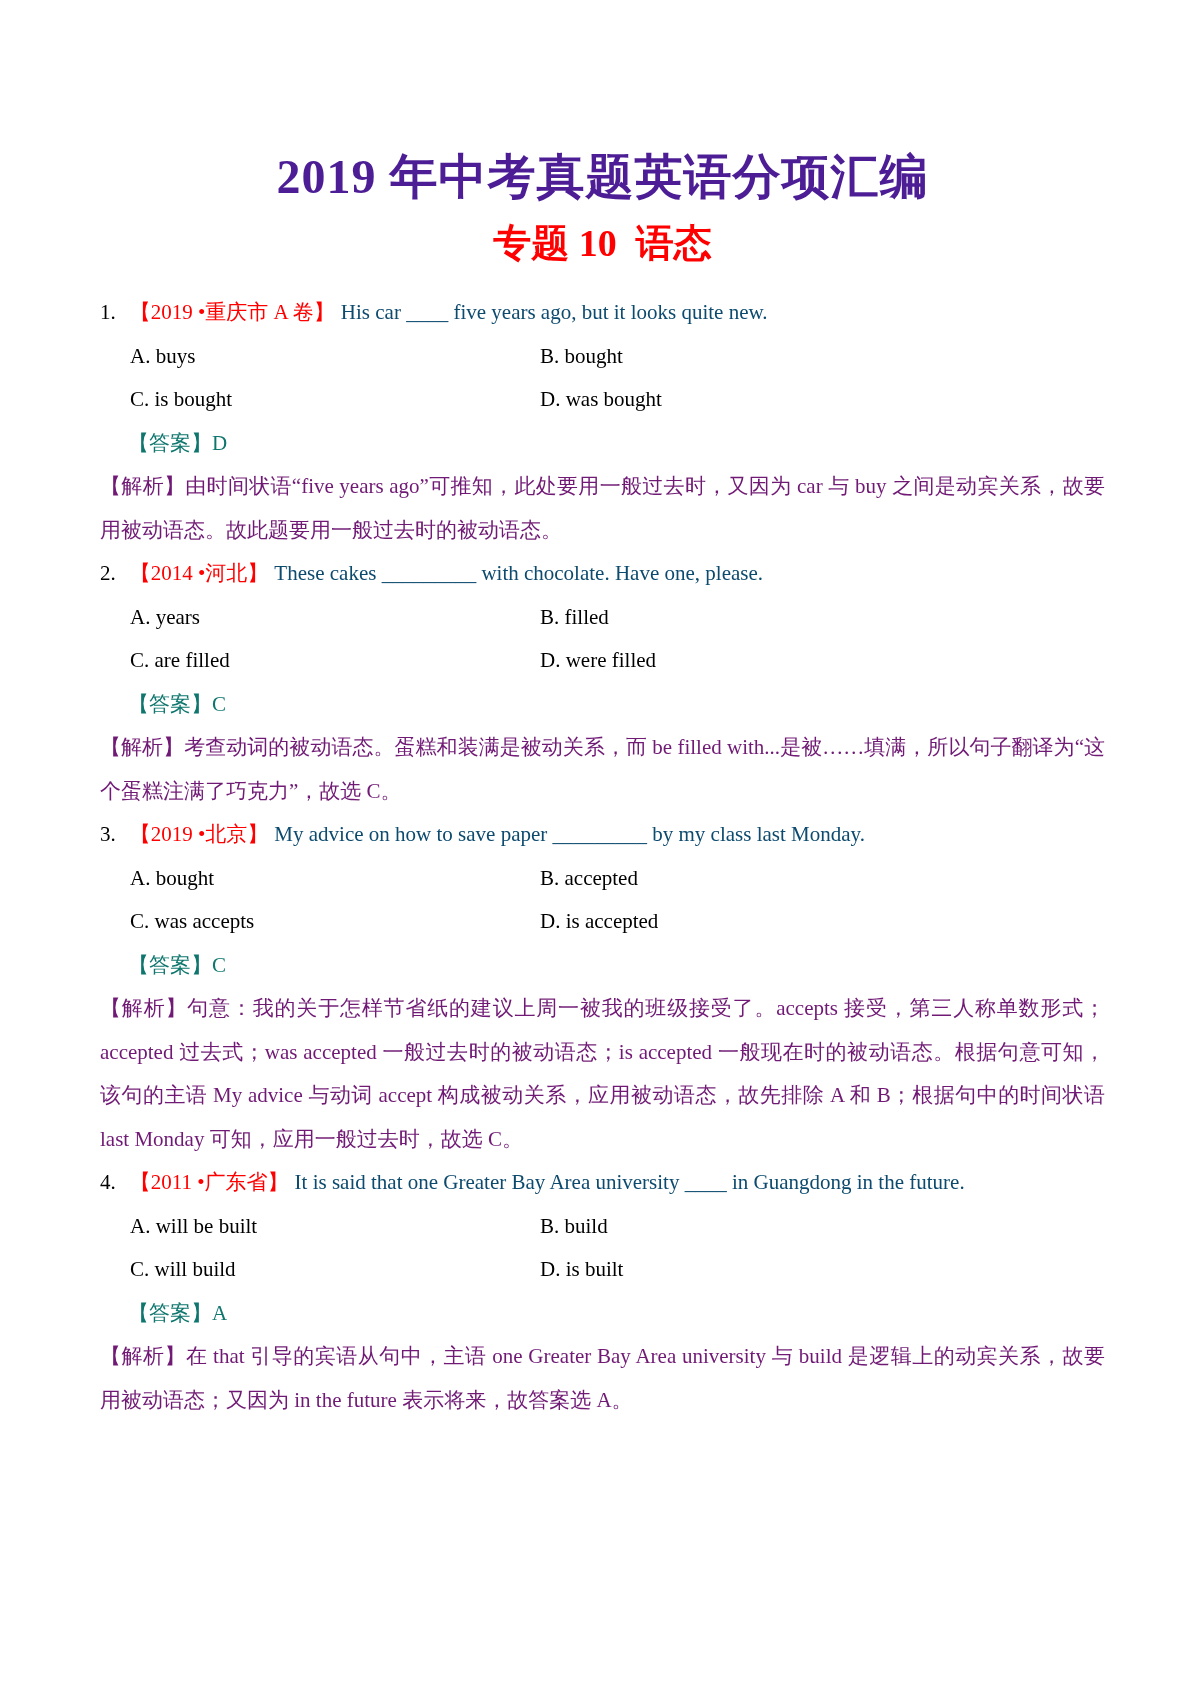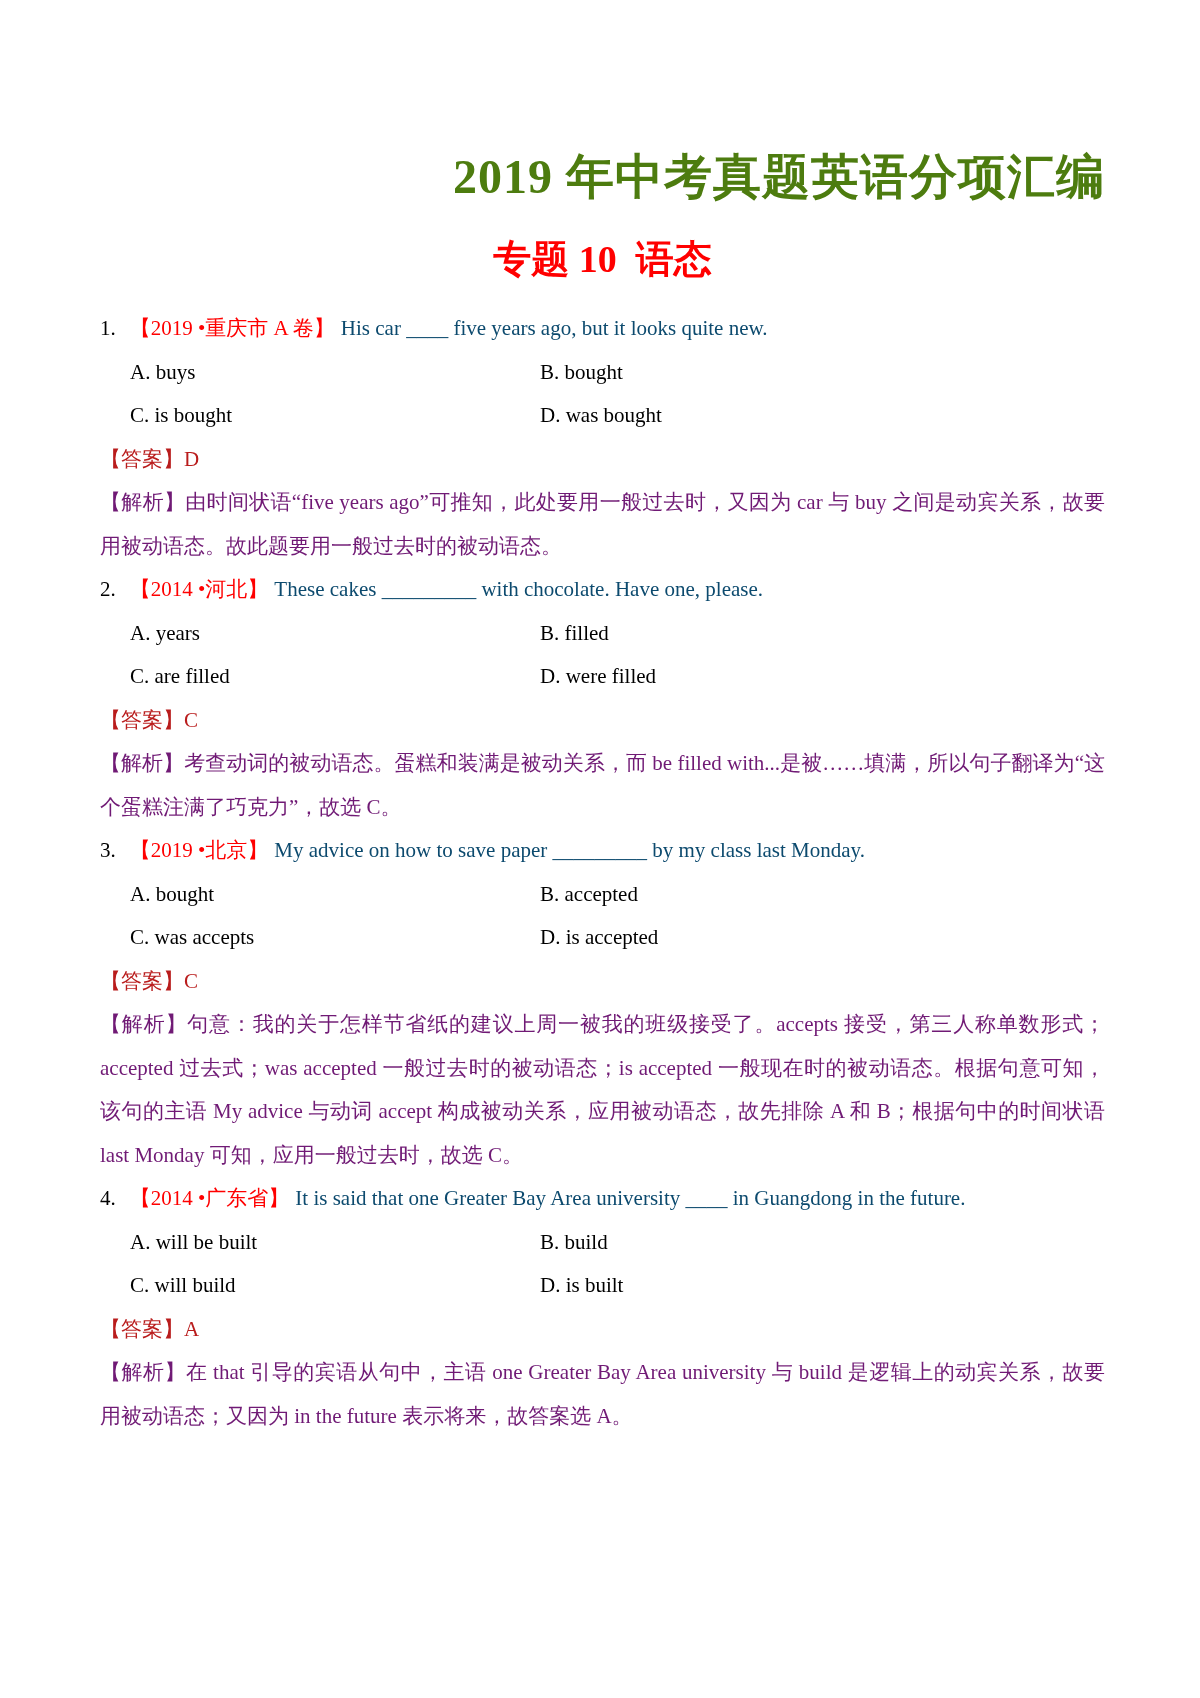--- a/index.html
+++ b/index.html
@@ -9,49 +9,49 @@
     width: 1200px;
     height: 1698px;
     margin: 0 auto;
     background: #ffffff;
     font-family: "Liberation Serif", "DejaVu Serif", serif;
     color: #000000;
     padding: 150px 95px 0 100px;
     overflow: hidden;
   }
   .title1 {
-    text-align: right;
-    color: #4d7c0f;
+    text-align: center;
+    color: #4c1d95;
     font-weight: bold;
     font-size: 48px;
     line-height: 1.12;
     letter-spacing: 1px;
     white-space: pre-wrap;
   }
   .title2 {
     text-align: center;
     color: #ff0000;
     font-weight: bold;
     font-size: 38px;
     line-height: 1.15;
-    margin-top: 34px;
+    margin-top: 18px;
     white-space: pre-wrap;
   }
   .content { margin-top: 26px; font-size: 21px; }
   .row { line-height: 43.5px; }
   .q-line .q-num { color: #000000; }
   .q-line .q-tag { color: #ff0000; margin-left: 14px; }
   .q-line .q-stem { color: #0c4a6e; margin-left: 6px; }
   .opt-row .opt-left {
     display: inline-block;
     width: 440px;
     padding-left: 30px;
   }
   .opt-row .opt-right { display: inline-block; }
-  .red { color: #b91c1c; }
+  .red { color: #0f766e; margin-left: 28px; }
   .para {
     line-height: 43.5px;
     text-align: justify;
     color: #701a75;
   }
 </style>
 </head>
 <body>
 
 <div class="page">
@@ -110,21 +110,21 @@
       <div class="row red">
         <span>【答案】</span><span>C</span>
       </div>
       <div class="para">
         <span>【解析】</span><span>句意：我的关于怎样节省纸的建议上周一被我的班级接受了。accepts 接受，第三人称单数形式；accepted 过去式；was accepted 一般过去时的被动语态；is accepted 一般现在时的被动语态。根据句意可知，该句的主语 My advice 与动词 accept 构成被动关系，应用被动语态，故先排除 A 和 B；根据句中的时间状语 last Monday 可知，应用一般过去时，故选 C。</span>
       </div>
     </div>
 
     <div>
       <div class="row q-line">
-        <span class="q-num">4.</span><span class="q-tag">【2014 •广东省】</span><span class="q-stem">It is said that one Greater Bay Area university ____ in Guangdong in the future.</span>
+        <span class="q-num">4.</span><span class="q-tag">【2011 •广东省】</span><span class="q-stem">It is said that one Greater Bay Area university ____ in Guangdong in the future.</span>
       </div>
       <div class="row opt-row">
         <span class="opt-left">A. will be built</span><span class="opt-right">B. build</span>
       </div>
       <div class="row opt-row">
         <span class="opt-left">C. will build</span><span class="opt-right">D. is built</span>
       </div>
       <div class="row red">
         <span>【答案】</span><span>A</span>
       </div>

